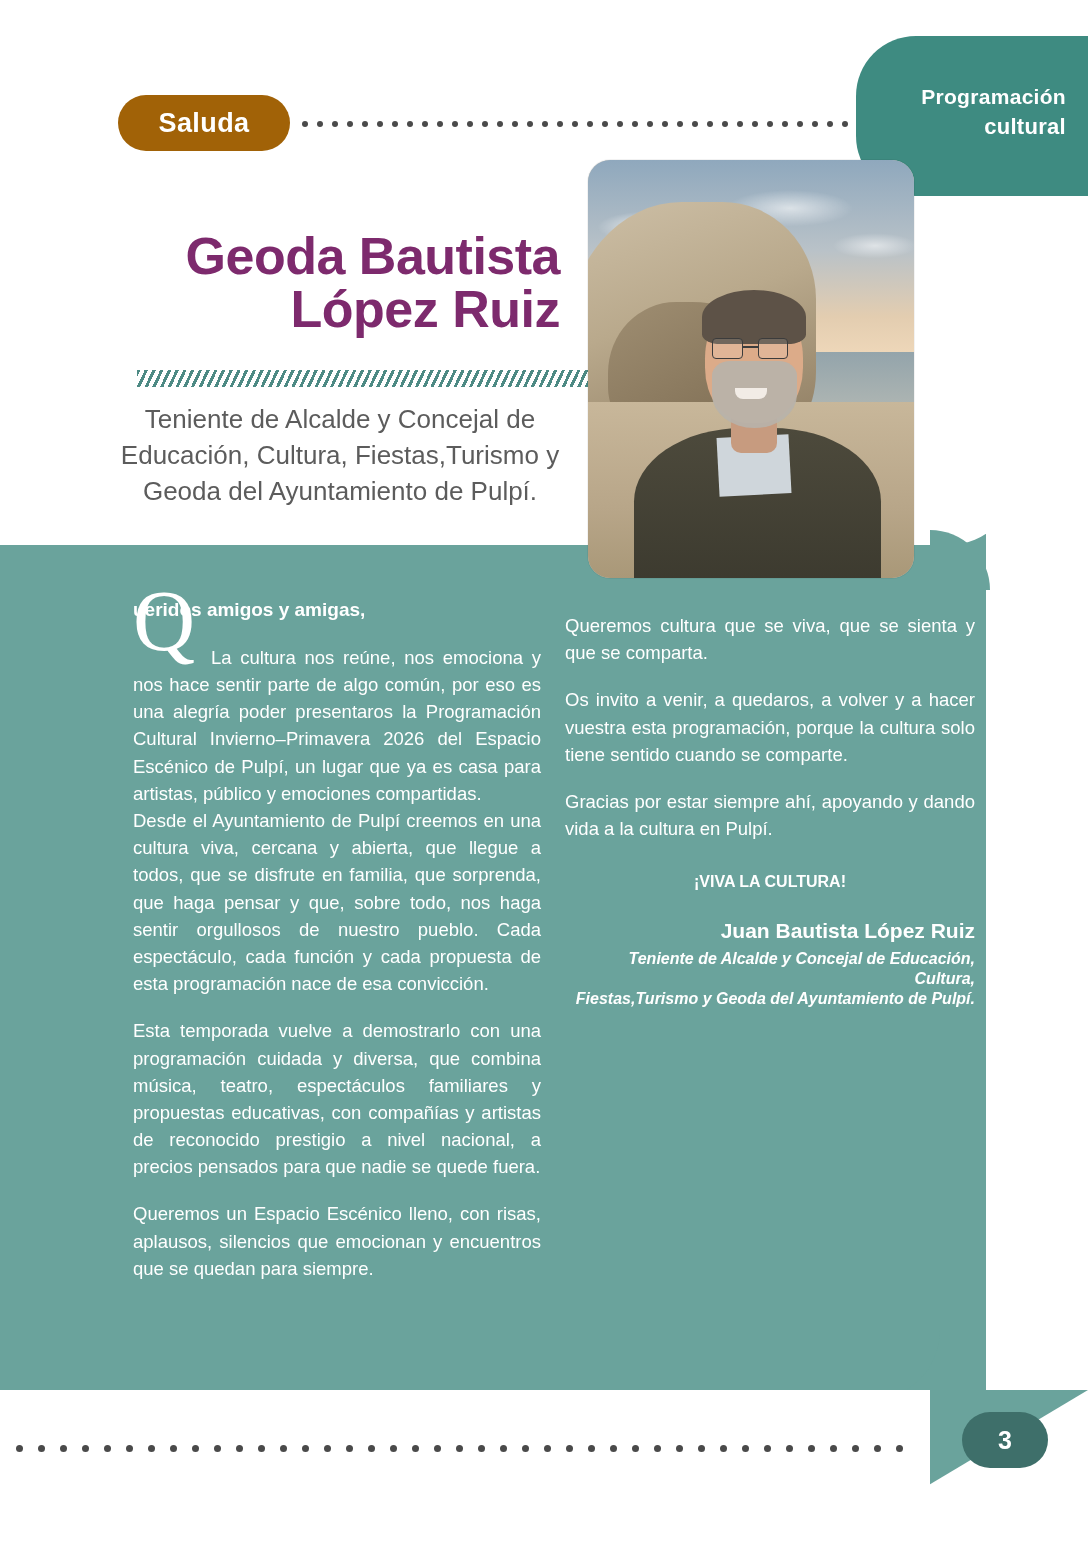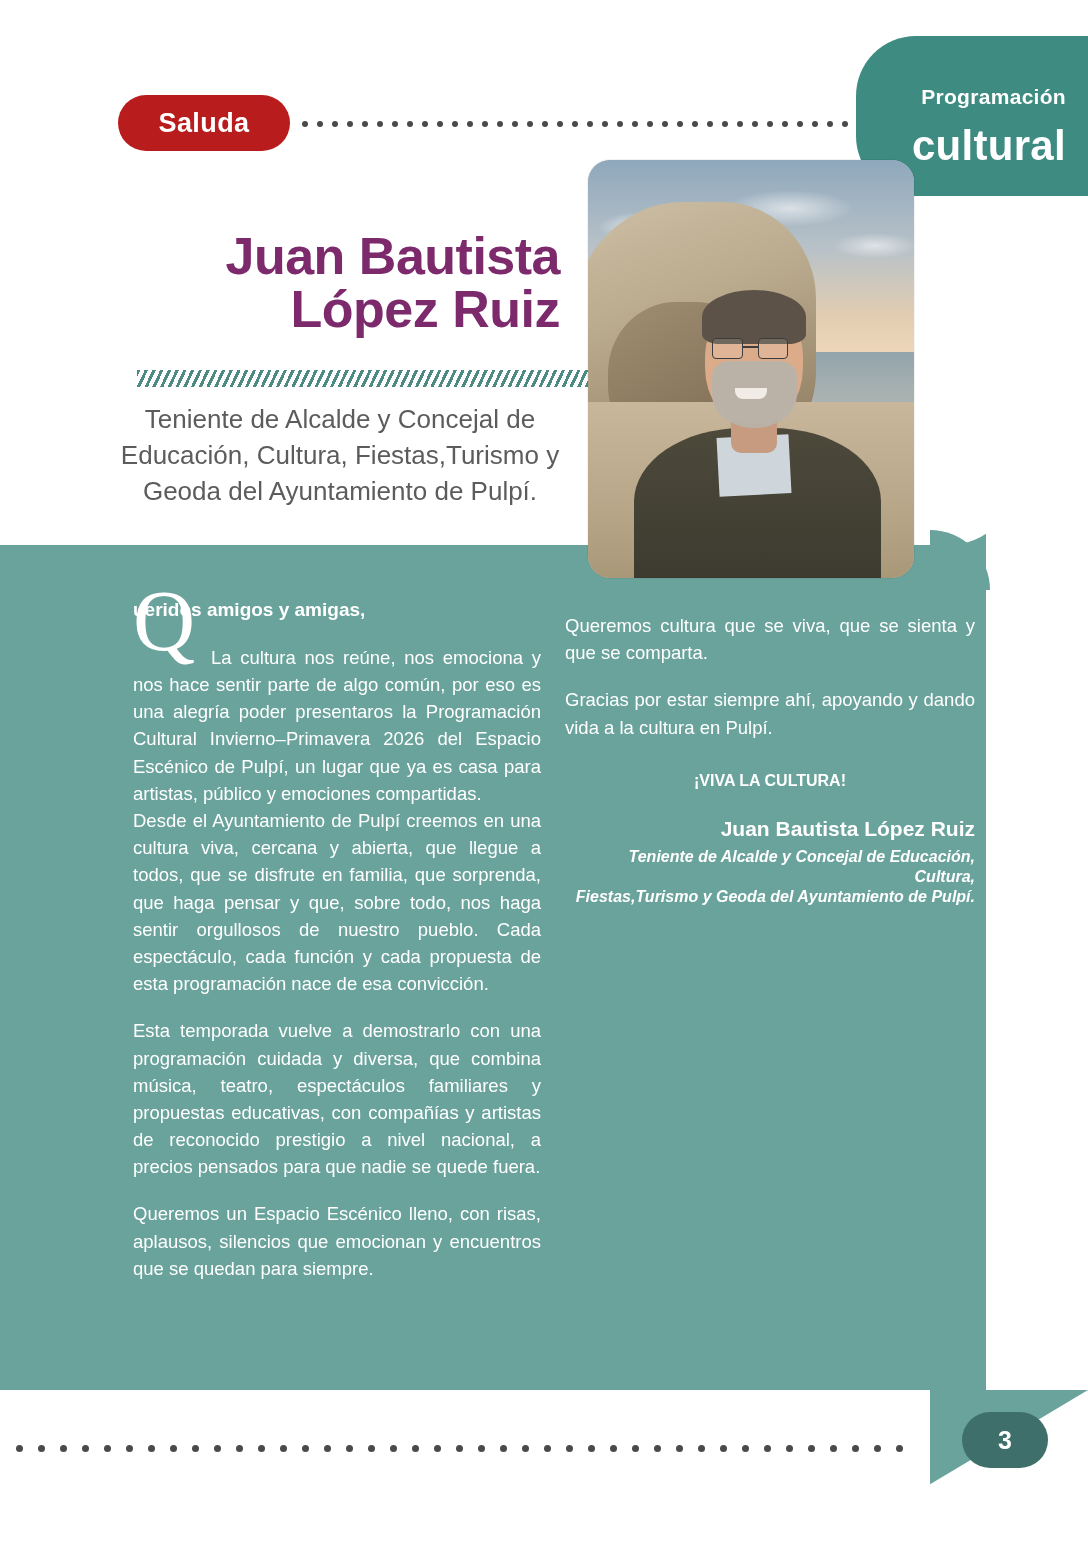--- a/index.html
+++ b/index.html
@@ -88,21 +88,21 @@
     left: 0; top: 1390px;
     width: 930px; height: 154px;
     background: #ffffff;
   }
 
   
   .saluda-pill {
     position: absolute;
     left: 118px; top: 95px;
     width: 172px; height: 56px;
-    background: #b91c1c;
+    background: #a16207;
     border-radius: 28px;
     display: flex; align-items: center; justify-content: center; text-align: center;
   }
   .saluda-pill span {
     color: #ffffff;
     font-size: 27px;
     font-weight: bold;
     letter-spacing: 0.4px;
   }
 
@@ -130,24 +130,24 @@
     text-align: right;
     color: #ffffff;
     line-height: 1.05;
   }
   .prog-block .l1 {
     font-size: 21px;
     font-weight: bold;
     letter-spacing: 0.3px;
   }
   .prog-block .l2 {
-    font-size: 42px;
+    font-size: 22px;
     font-weight: bold;
     letter-spacing: 0.3px;
-    margin-top: 16px;
+    margin-top: 7px;
   }
 
   
   .name-block {
     position: absolute;
     left: 130px; top: 230px;
     width: 430px;
     text-align: right;
     color: #7d2a6d;
   }
@@ -419,21 +419,21 @@
       <i></i>
       <i></i>
       <i></i>
       <i></i>
       <i></i>
       <i></i>
       <i></i>
     </div>
 
   <div class="name-block">
-    <div class="name-l1">Juan Bautista</div>
+    <div class="name-l1">Geoda Bautista</div>
     <div class="name-l2">López Ruiz</div>
   </div>
 
   <div class="hatch"></div>
 
   <div class="role-block">Teniente de Alcalde y Concejal de Educación, Cultura, Fiestas,Turismo y Geoda del Ayuntamiento de Pulpí.</div>
 
   <div class="photo">
     <div class="sky"></div>
     <div class="clouds"></div>
@@ -459,20 +459,21 @@
       <p class="dc-line1">ueridos amigos y amigas,</p>
       <p class="dc-body">La cultura nos reúne, nos emociona y nos hace sentir parte de algo común, por eso es una alegría poder presentaros la Programación Cultural Invierno–Primavera 2026 del Espacio Escénico de Pulpí, un lugar que ya es casa para artistas, público y emociones compartidas.</p>
     </div>
     <p>Desde el Ayuntamiento de Pulpí creemos en una cultura viva, cercana y abierta, que llegue a todos, que se disfrute en familia, que sorprenda, que haga pensar y que, sobre todo, nos haga sentir orgullosos de nuestro pueblo. Cada espectáculo, cada función y cada propuesta de esta programación nace de esa convicción.</p>
     <p>Esta temporada vuelve a demostrarlo con una programación cuidada y diversa, que combina música, teatro, espectáculos familiares y propuestas educativas, con compañías y artistas de reconocido prestigio a nivel nacional, a precios pensados para que nadie se quede fuera.</p>
     <p>Queremos un Espacio Escénico lleno, con risas, aplausos, silencios que emocionan y encuentros que se quedan para siempre.</p>
   </div>
 
   <div class="col" id="col-right">
     <p>Queremos cultura que se viva, que se sienta y que se comparta.</p>
+    <p>Os invito a venir, a quedaros, a volver y a hacer vuestra esta programación, porque la cultura solo tiene sentido cuando se comparte.</p>
     <p>Gracias por estar siempre ahí, apoyando y dando vida a la cultura en Pulpí.</p>
     <div class="viva">¡VIVA LA CULTURA!</div>
     <div class="sign-name">Juan Bautista López Ruiz</div>
     <div class="sign-role">
       <div>Teniente de Alcalde y Concejal de Educación, Cultura,</div>
       <div>Fiestas,Turismo y Geoda del Ayuntamiento de Pulpí.</div>
     </div>
   </div>
 
   <div class="bottom-dots" id="dots-bottom">

